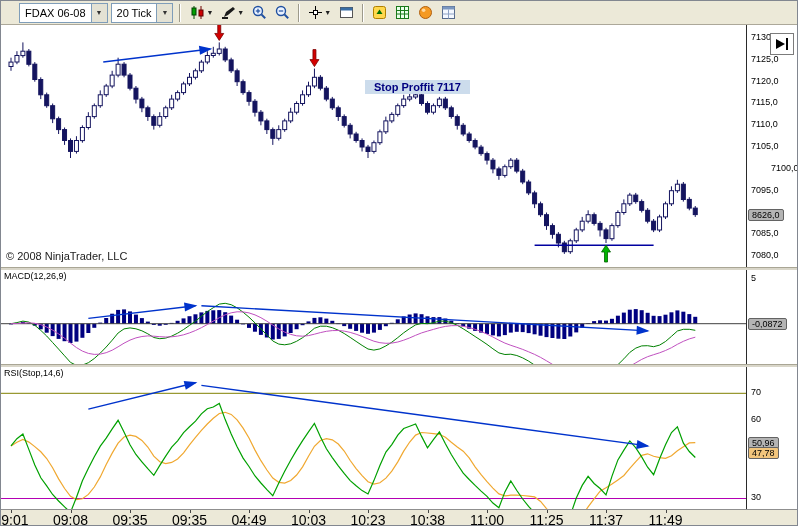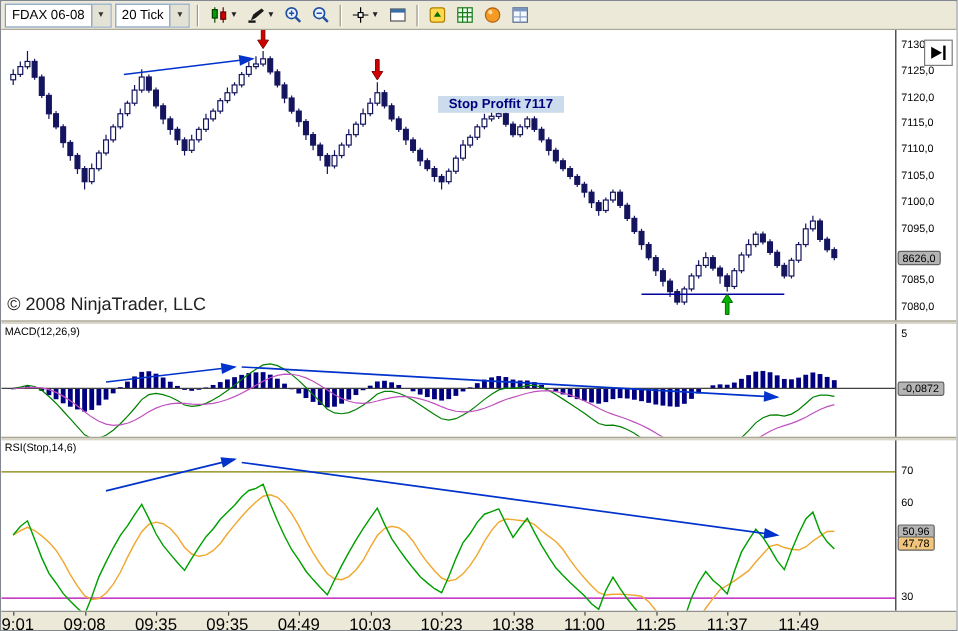--- a/index.html
+++ b/index.html
@@ -1,38 +1,38 @@
 <!DOCTYPE html>
 <html><head>
 <meta charset="utf-8">
 <style>
   html,body{margin:0;padding:0;background:#d4d0c8;}
   .window{position:relative;width:798px;height:526px;background:#ffffff;border:1px solid #828790;box-sizing:border-box;overflow:hidden;
           font-family:"Liberation Sans","DejaVu Sans",sans-serif;-webkit-font-smoothing:none;}
   
   .toolbar{position:absolute;left:0;top:0;right:0;height:24px;background:#ece9d8;border-bottom:1px solid #aca899;
-           display:flex;align-items:center;padding:0 3px;gap:3px;box-sizing:border-box;z-index:10;}
+           display:flex;align-items:center;padding:0 18px;gap:3px;box-sizing:border-box;z-index:10;}
   .combo{display:inline-flex;align-items:center;height:20px;background:#fff;border:1px solid #7f9db9;box-sizing:border-box;}
   .combo .val{padding:0 5px;font-size:11px;white-space:nowrap;color:#000;}
   .combo .arrow{width:15px;height:100%;background:#e4e2d4;border-left:1px solid #7f9db9;display:flex;align-items:center;justify-content:center;font-size:7px;color:#333;}
   .tb-btn{display:inline-flex;align-items:center;justify-content:center;height:20px;padding:0 2px;gap:1px;background:transparent;border:1px solid transparent;cursor:default;}
   .tb-btn .dd{font-size:7px;color:#222;}
   .tb-sep{width:0;height:18px;border-left:1px solid #9d9a8b;border-right:1px solid #ffffff;margin:0 3px;}
   #toolbar-buttons{display:flex;align-items:center;gap:2px;}
   
   .chart{position:absolute;left:0;top:24px;width:796px;height:484px;background:#fff;}
   .panel{position:absolute;left:0;width:796px;background:#fff;}
   #price-panel{top:0;height:242px;}
   #macd-panel{top:245px;height:94px;}
   #rsi-panel{top:342px;height:142px;}
   .splitter{position:absolute;left:0;width:796px;height:3px;background:#d9d6c9;border-top:1px solid #a9a695;box-sizing:border-box;z-index:7;}
   #split1{top:242px;} #split2{top:339px;}
   .panel svg{position:absolute;left:0;top:0;display:block;}
   .panel-label{position:absolute;left:3px;top:1px;font-size:9px;color:#000;z-index:3;}
-  .copyright{position:absolute;left:5px;bottom:5px;font-size:15px;color:#222;z-index:3;}
+  .copyright{position:absolute;left:5px;bottom:5px;font-size:11px;color:#222;z-index:3;}
   .stop-label{position:absolute;z-index:4;background:#ccdcec;color:#000080;font-weight:bold;font-size:11px;padding:1px 9px;white-space:nowrap;}
   
   .axis-col{position:absolute;top:0;right:0;width:51px;height:484px;background:#fff;border-left:1px solid #2a2a2a;z-index:5;box-sizing:border-box;}
   .ax-label{position:absolute;left:4px;font-size:9px;color:#000;white-space:nowrap;}
   .ax-badge{position:absolute;left:1px;font-size:9px;color:#000;background:#b4b4b4;border:1px solid #636363;border-radius:2px;padding:0 3px;white-space:nowrap;}
   .ax-badge.orange{background:#f2c57c;}
   
   .goto-end{position:absolute;top:8px;right:3px;width:24px;height:22px;background:#fff;border:1px solid #7b7b7b;
             display:flex;align-items:center;justify-content:center;gap:1px;z-index:8;box-sizing:border-box;}
   .gte-tri{width:0;height:0;border-left:9px solid #000;border-top:5px solid transparent;border-bottom:5px solid transparent;}
@@ -531,21 +531,21 @@
         </svg>
     </div>
 
     <div class="axis-col" id="axis-col">
         <div class="ax-label" style="top: 7px;">7130,0</div>
         <div class="ax-label" style="top: 29px;">7125,0</div>
         <div class="ax-label" style="top: 51px;">7120,0</div>
         <div class="ax-label" style="top: 72px;">7115,0</div>
         <div class="ax-label" style="top: 94px;">7110,0</div>
         <div class="ax-label" style="top: 116px;">7105,0</div>
-        <div class="ax-label" style="top: 138px;">7100,0</div>
+        <div class="ax-label" style="top: 138px; margin-left: 20px;">7100,0</div>
         <div class="ax-label" style="top: 160px; text-align: center;">7095,0</div>
         <div class="ax-label" style="top: 203px;">7085,0</div>
         <div class="ax-label" style="top: 225px;">7080,0</div>
         <div class="ax-badge" style="top: 184px;">8626,0</div>
         <div class="ax-label" style="top: 248px;">5</div>
         <div class="ax-badge" style="top: 293px;">-0,0872</div>
         <div class="ax-label" style="top: 362px;">70</div>
         <div class="ax-label" style="top: 389px;">60</div>
         <div class="ax-label" style="top: 467px;">30</div>
         <div class="ax-badge" style="top: 412px;">50,96</div>

